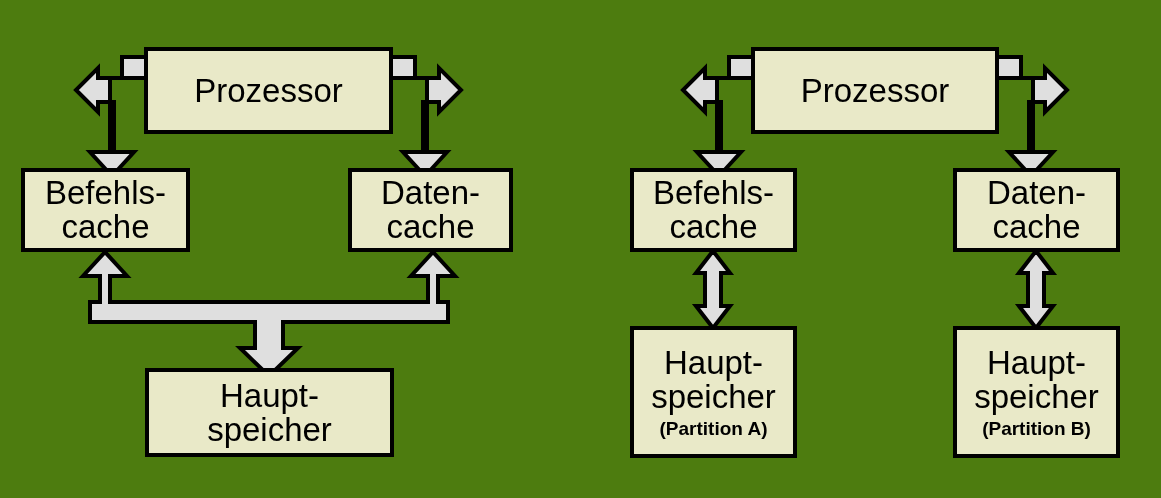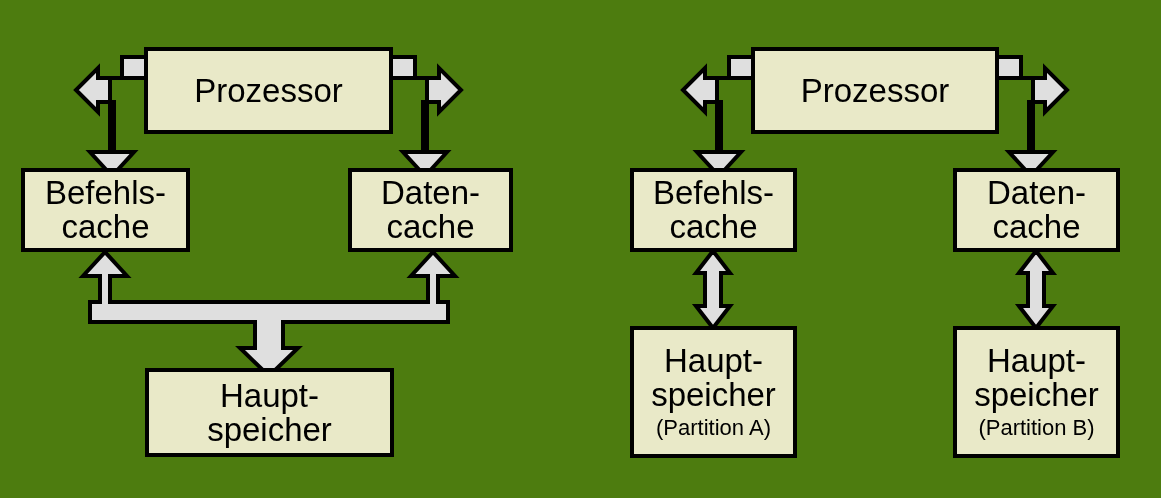--- a/index.html
+++ b/index.html
@@ -50,22 +50,23 @@
     pointer-events: none;
     white-space: nowrap;
   }
   .label-main {
     font-size: 33px;
   }
   .label-main.two-line {
     font-size: 33px;
   }
   .label-sub {
-    font-size: 22px;
+    font-size: 19px;
     margin-top: 5px;
+    font-weight: bold;
   }
 </style>
 </head>
 <body>
 
 <div id="stage">
 
   <svg class="diagram-svg" viewBox="0 0 1161 498">
 
     <path class="arrow-shape" d="M 122,57 L 122,78 L 98,78 L 98,68 L 76,90 L 98,112 L 98,102 L 114,102 L 114,152 L 90,152 L 112,176 L 134,152 L 110,152 L 110,102 L 110,90 L 110,78 L 146,78 L 146,57 Z"></path>

